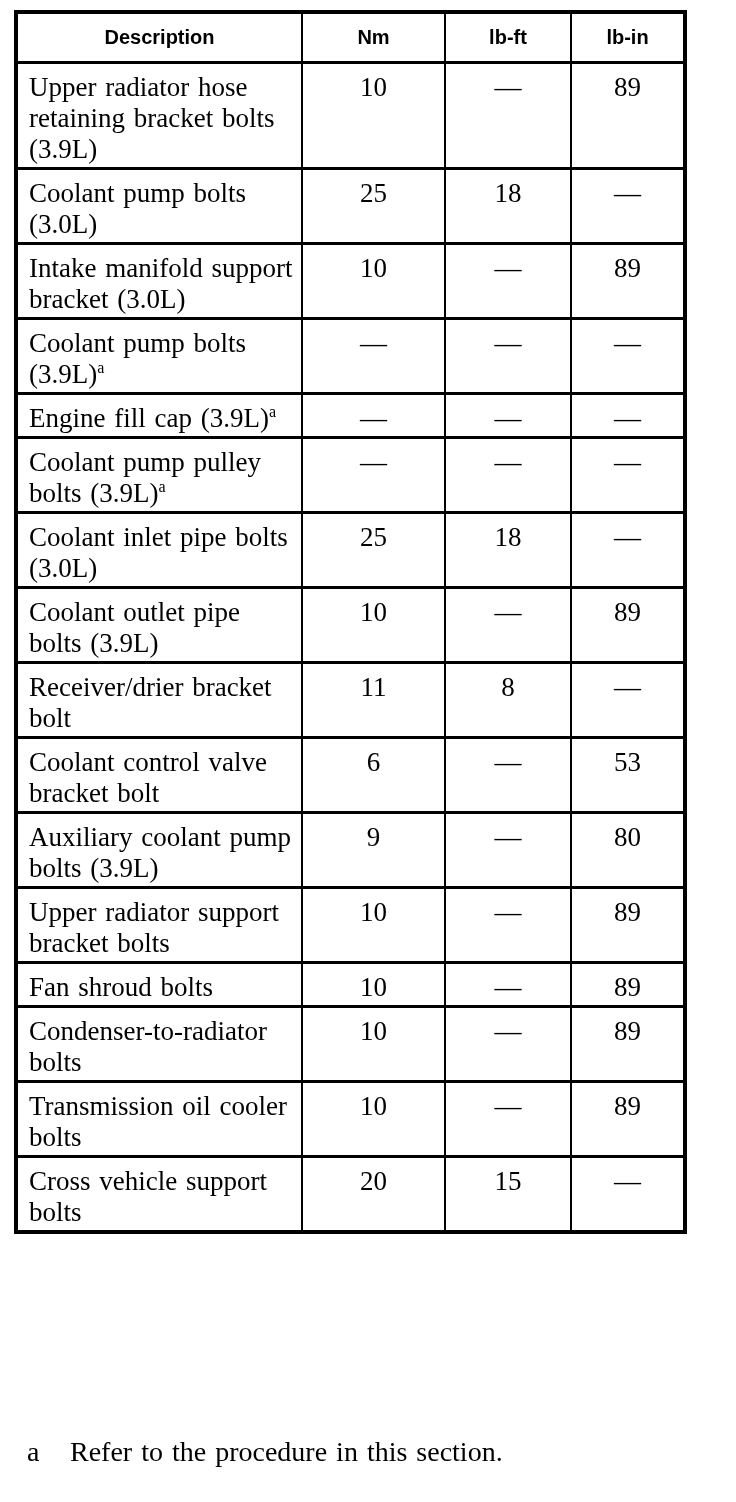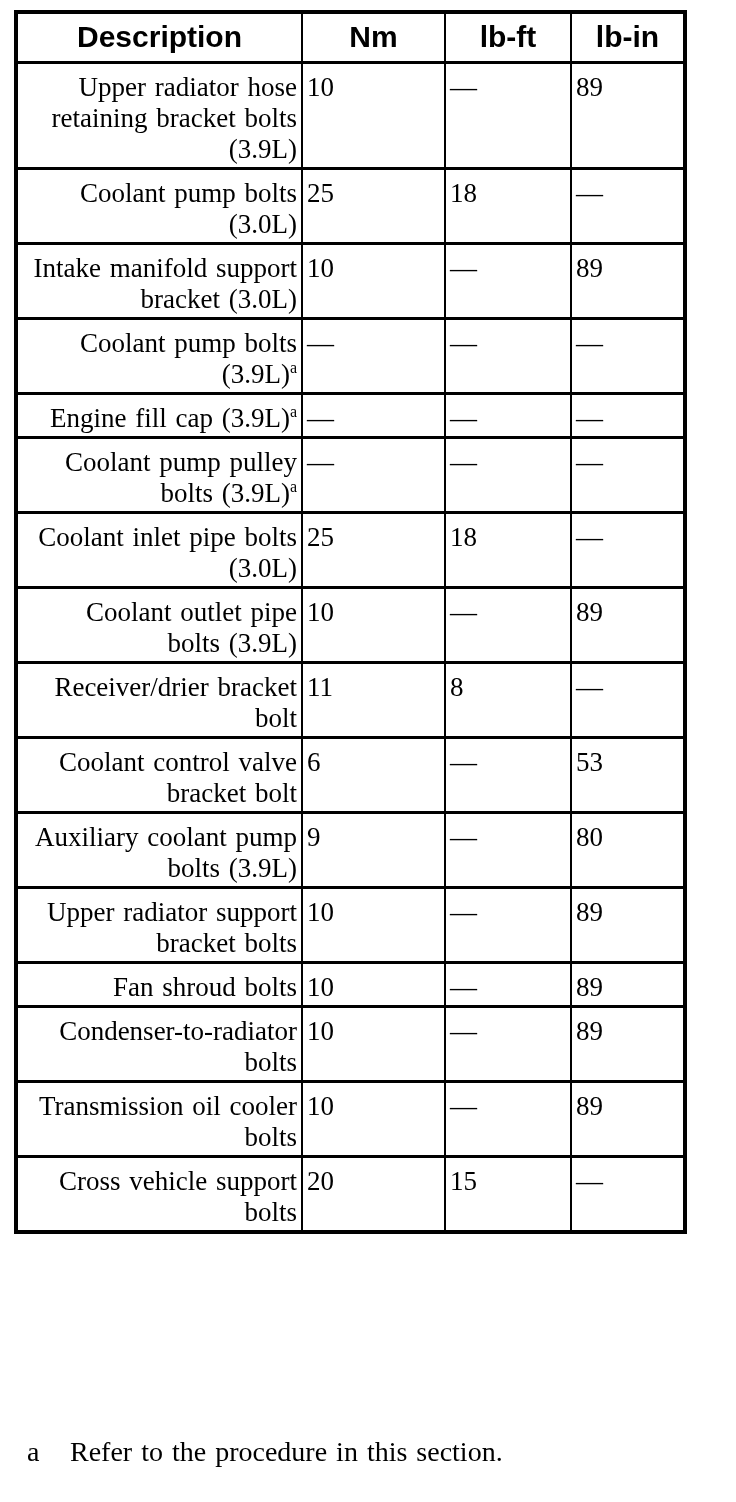--- a/index.html
+++ b/index.html
@@ -19,45 +19,46 @@
     left: 14px;
     top: 10px;
     width: 669px;
     border-collapse: collapse;
     table-layout: fixed;
     border: 4px solid #000000;
   }
   table.spec-table th {
     font-family: "Liberation Sans", "DejaVu Sans", sans-serif;
     font-weight: bold;
-    font-size: 30px;
+    font-size: 20px;
     line-height: 34px;
     text-align: center;
     vertical-align: middle;
     padding: 6px 2px 7px 2px;
     border: 2px solid #000000;
     border-top-width: 3px;
     border-bottom-width: 3px;
   }
   table.spec-table td {
     font-family: "Liberation Serif", "DejaVu Serif", serif;
     font-size: 27px;
     line-height: 31px;
     vertical-align: top;
     padding: 8px 4px 2px 4px;
     border: 2px solid #000000;
     border-top-width: 3px;
     border-bottom-width: 3px;
     word-spacing: 2px;
   }
   table.spec-table td.desc {
-    text-align: right;
+    text-align: left;
     padding-left: 11px;
   }
   table.spec-table td.num {
+    text-align: center;
   }
   sup.fn-sup {
     font-size: 16px;
     line-height: 0;
     vertical-align: super;
   }
   .footnote {
     position: absolute;
     left: 27px;
     top: 1436px;

